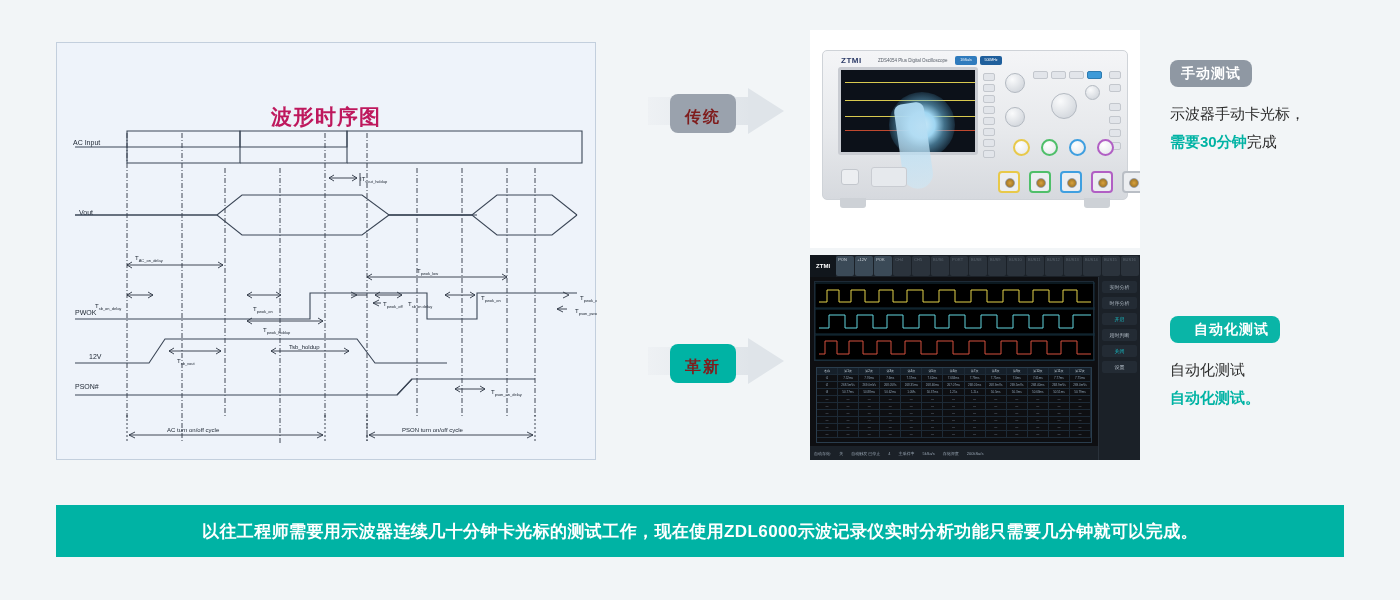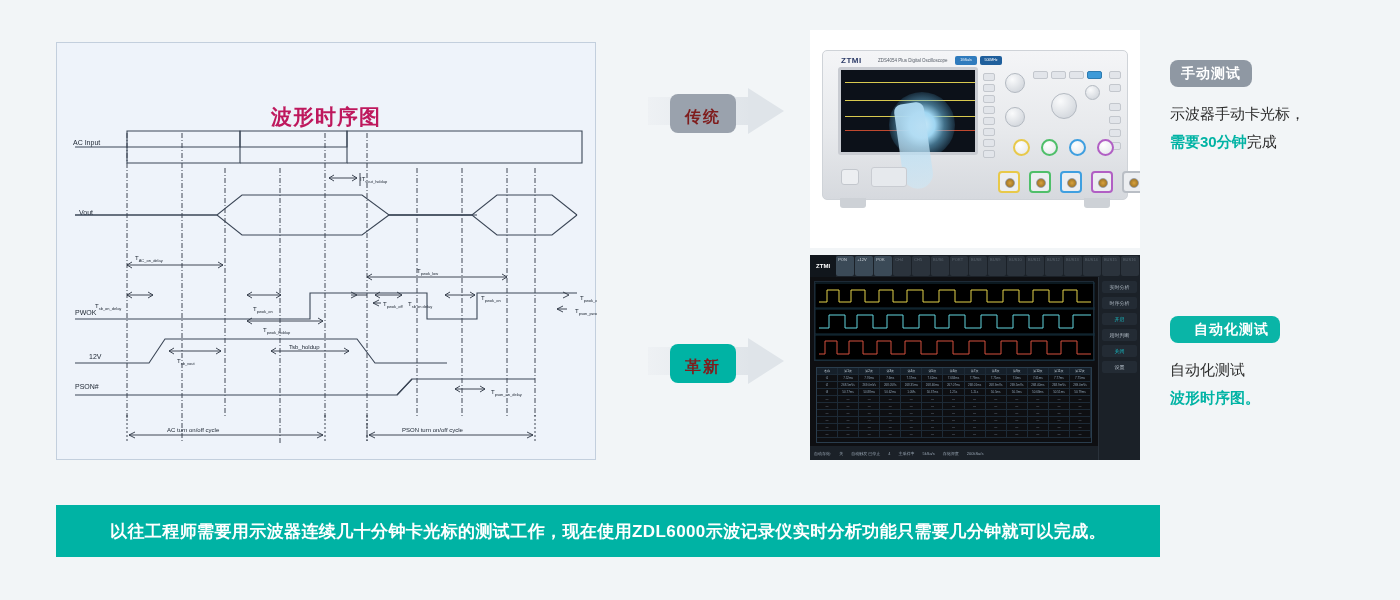--- a/index.html
+++ b/index.html
@@ -189,21 +189,21 @@
     margin-top:13px; font-size:15px; color:#2b2b2b; line-height:1.85;
   }
   .side-text .hl{ color:#00b3a4; font-weight:bold; }
   #block-manual{ top:60px; }
   #block-manual .side-badge{ background:#8f98a3; }
   #block-auto{ top:316px; }
   #block-auto .side-badge{ background:#0ab5a7;padding-left:24px; }
 
   
   #bottom-banner{
-    position:absolute; left:56px; top:505px; width:1104px; height:52px;
+    position:absolute; left:56px; top:505px; width:1288px; height:52px;
     background:#00b3a4; color:#fff;
     display:flex; align-items:center; justify-content:center;
     font-size:17px; font-weight:bold; letter-spacing:.4px;
   }
 
   
   .sig-label{ font-family:"Liberation Sans",sans-serif; font-size:7px; fill:#1b2430; }
   .tlabel{ font-family:"Liberation Sans",sans-serif; font-size:6px; fill:#1b2430; }
   .tsub{ font-family:"Liberation Sans",sans-serif; font-size:4px; fill:#1b2430; }
   .cyc{ font-family:"Liberation Sans",sans-serif; font-size:6px; fill:#1b2430; }
@@ -638,19 +638,19 @@
   <div class="side-text">
     <div>示波器手动卡光标，</div>
     <div><span class="hl">需要30分钟</span><span>完成</span></div>
   </div>
 </div>
 
 <div class="side-block" id="block-auto">
   <div class="side-badge">自动化测试</div>
   <div class="side-text">
     <div>自动化测试</div>
-    <div><span class="hl">波形时序图。</span></div>
+    <div><span class="hl">自动化测试。</span></div>
   </div>
 </div>
 
 <div id="bottom-banner">
   <span>以往工程师需要用示波器连续几十分钟卡光标的测试工作，现在使用ZDL6000示波记录仪实时分析功能只需要几分钟就可以完成。</span>
 </div>
 
 </body></html>

